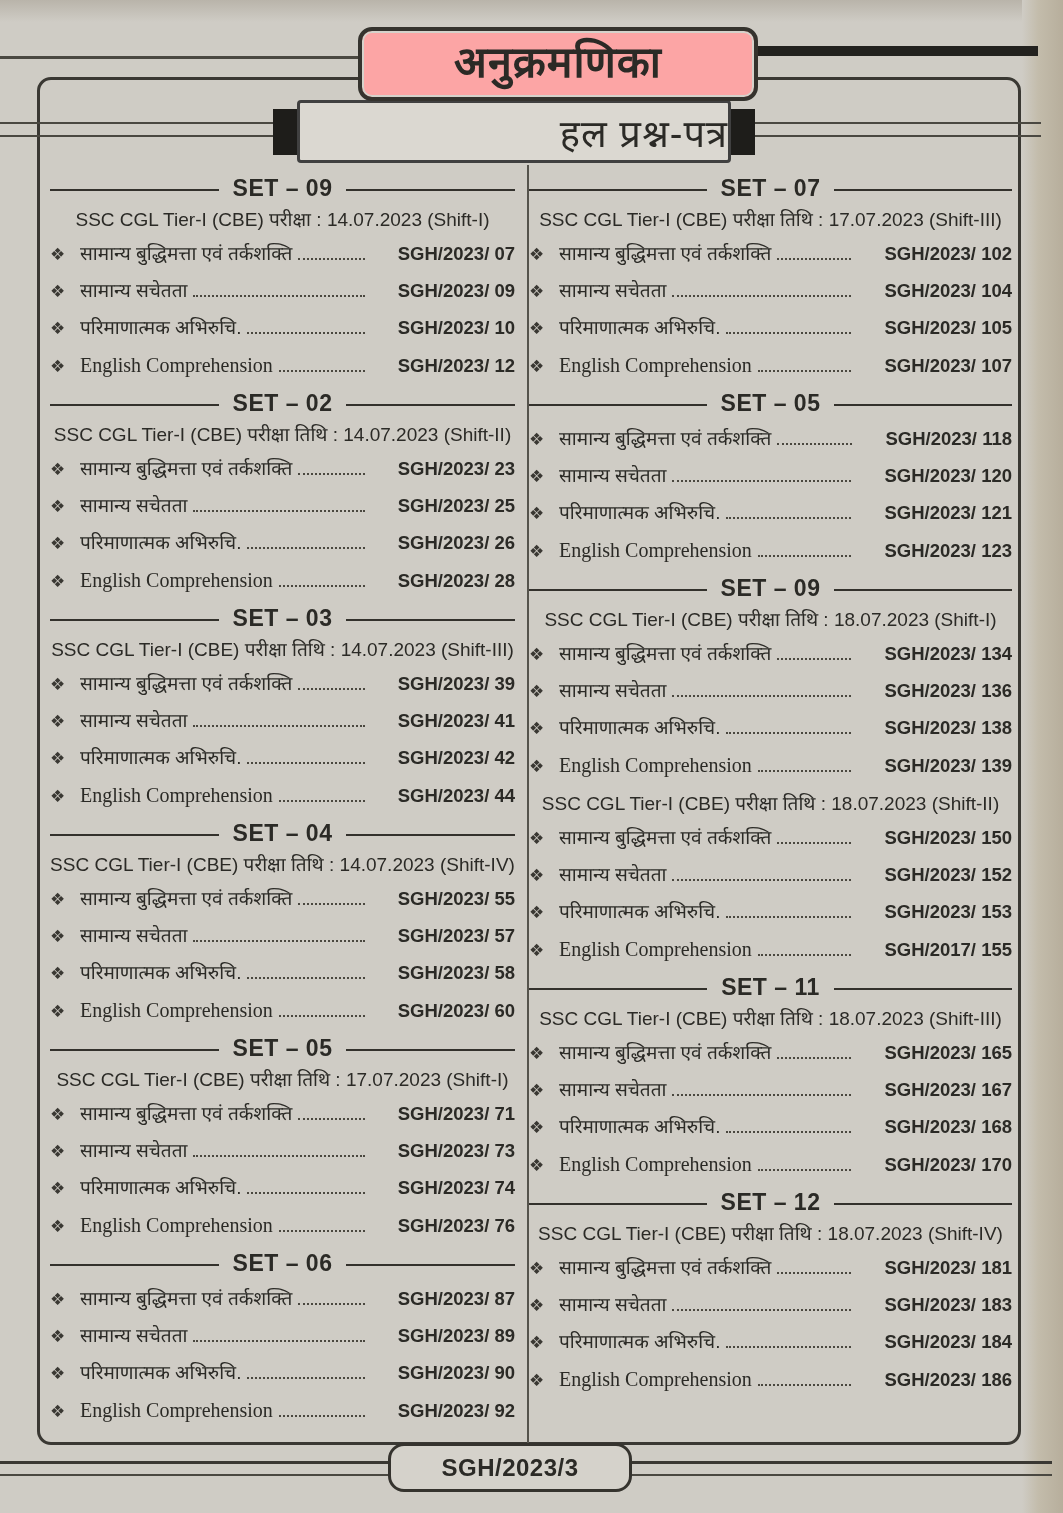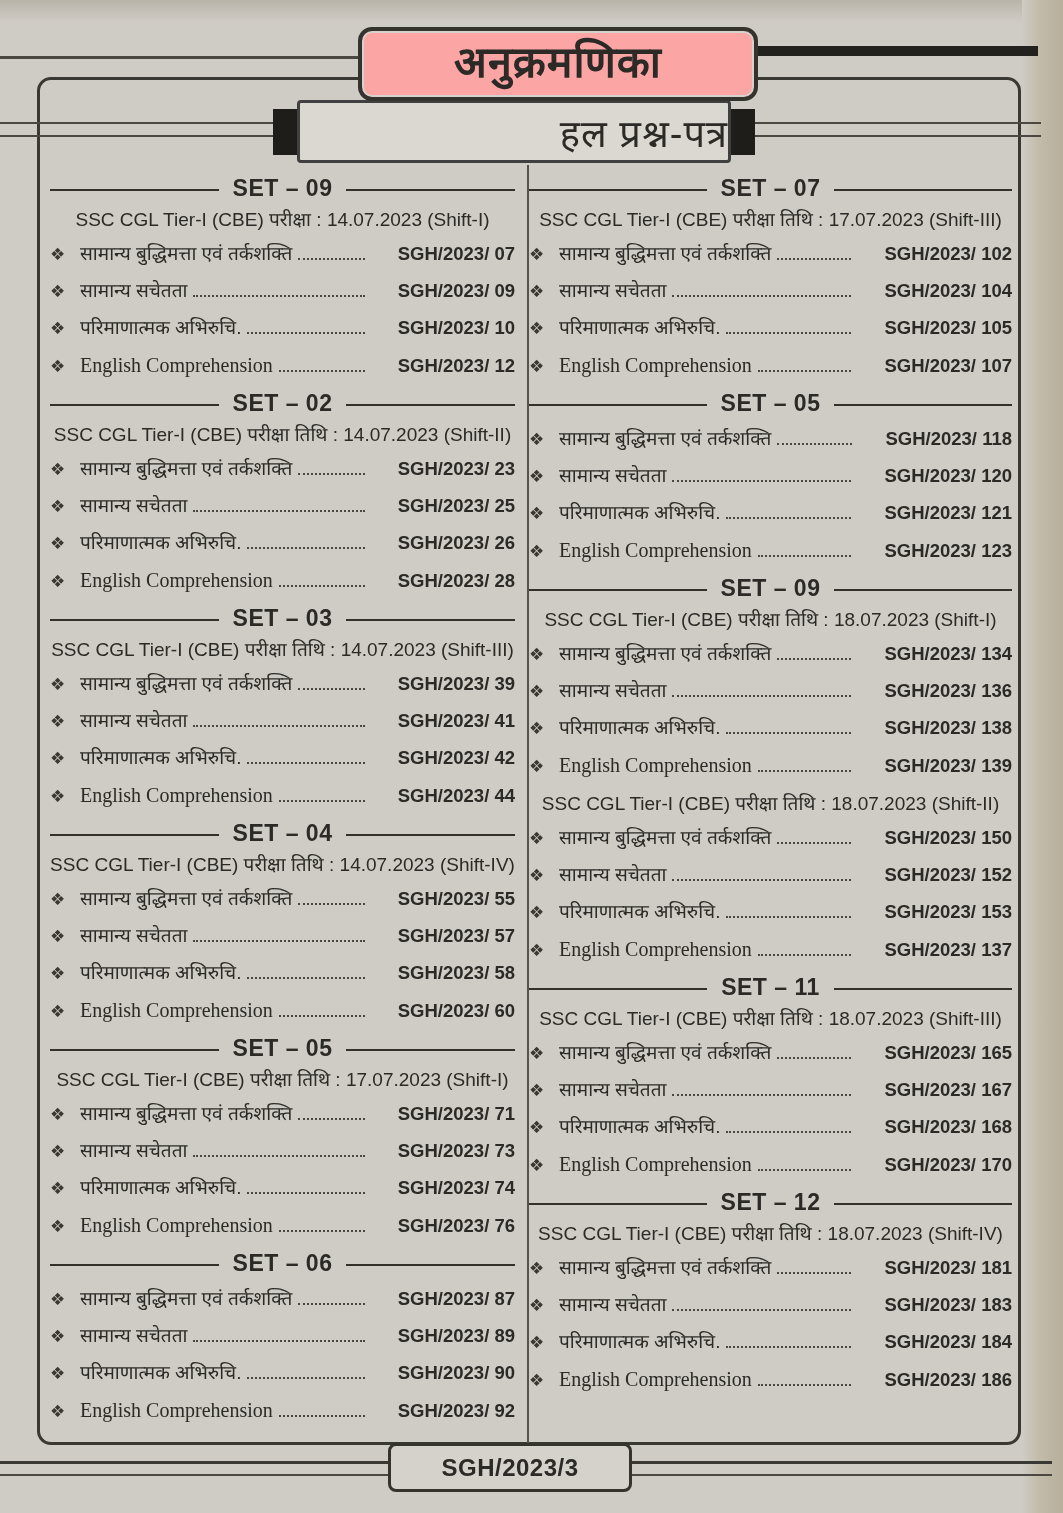--- a/index.html
+++ b/index.html
@@ -61,21 +61,21 @@
   .entry .bullet{width:30px;flex:none;font-size:17px;color:#3a3833;}
   .entry-label{white-space:nowrap;}
   .entry.latin .entry-label{font-family:"Liberation Serif","DejaVu Serif",serif;font-size:20px;}
   .entry .leader{flex:1;border-bottom:2.4px dotted #4a473f;margin:0 5px 7px 6px;min-width:14px;}
   .entry-ref{white-space:nowrap;font-weight:600;font-size:18.5px;margin-left:28px;}
   
   .footer-lines{position:absolute;left:0;top:1461px;width:1052px;height:10px;
     border-top:3px solid #3a3833;border-bottom:2px solid #4a4841;}
   .footer-box{
     position:absolute;top:1443px;left:388px;width:238px;height:43px;
-    border:3px solid #35332e;border-radius:8px;background:#d5d2cb;
+    border:3px solid #35332e;border-radius:16px;background:#d5d2cb;
     display:flex;align-items:center;justify-content:center;
     font-size:24px;font-weight:700;letter-spacing:.5px;z-index:3;
   }
 </style>
 </head>
 <body>
 
 <div class="page">
   <div class="scan-top-band"></div>
   <div class="scan-edge-right"></div>
@@ -459,21 +459,21 @@
     <span class="bullet">❖</span>
     <span class="entry-label">परिमाणात्मक अभिरुचि.</span>
     <span class="leader"></span>
     <span class="entry-ref">SGH/2023/ 153</span>
   </div>
 
   <div class="entry latin">
     <span class="bullet">❖</span>
     <span class="entry-label">English Comprehension</span>
     <span class="leader"></span>
-    <span class="entry-ref">SGH/2023/ 137</span>
+    <span class="entry-ref">SGH/2017/ 155</span>
   </div>
 </div>
   </section>
 
   <section class="set">
     <div class="set-header">
       <span class="hline"></span>
       <span class="set-id">SET – 11</span>
       <span class="hline"></span>
     </div>

